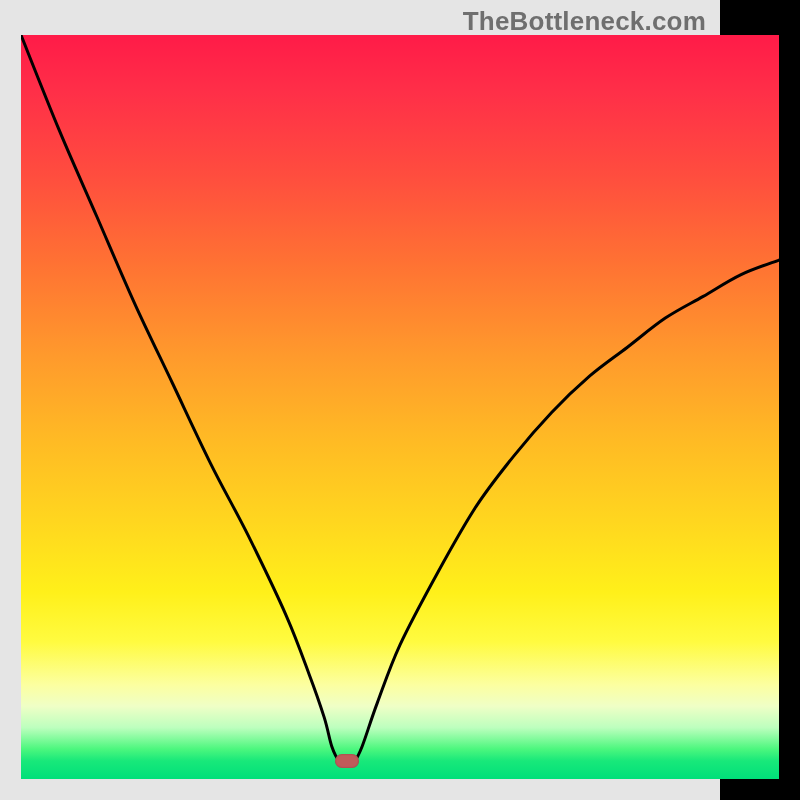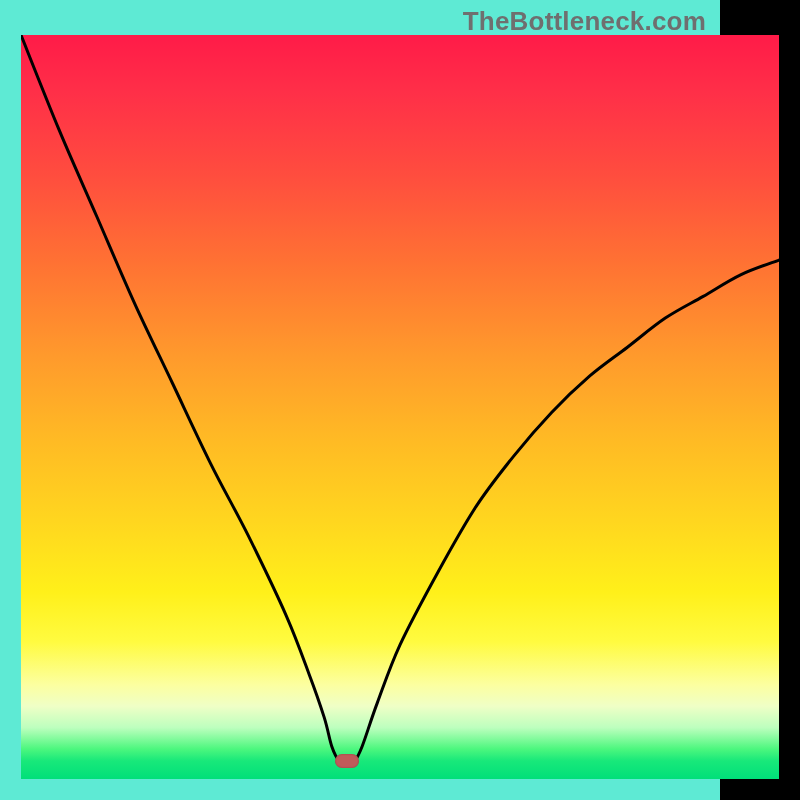--- a/index.html
+++ b/index.html
@@ -1,21 +1,21 @@
 <!DOCTYPE html>
 <html><head>
 <meta charset="utf-8">
 <style>
   * { margin: 0; padding: 0; box-sizing: border-box; }
   html, body { width: 800px; height: 800px; overflow: hidden; background: #000; }
   .frame {
     position: relative;
     width: 720px;
     height: 800px;
-    background: #5eead4;
+    background: #e5e5e5;
   }
   .watermark {
     position: absolute;
     top: 6px;
     right: 14px;
     font-family: Arial, Helvetica, sans-serif;
     font-size: 26px;
     font-weight: 600;
     color: #6f6f6f;
     letter-spacing: 0.2px;

